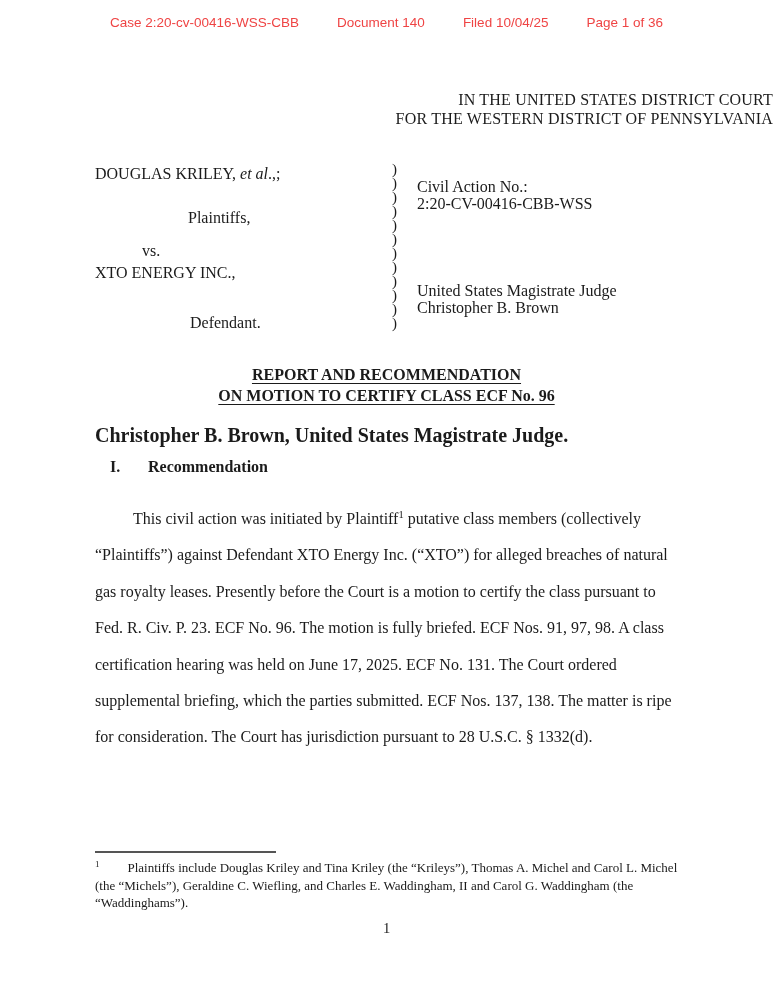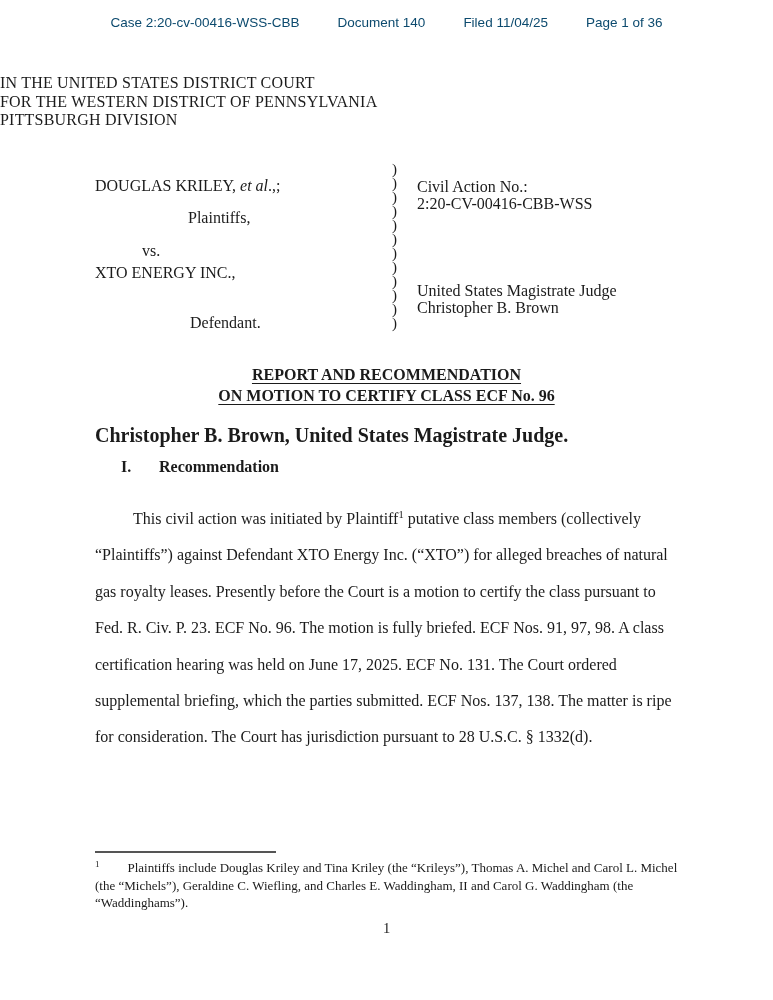--- a/index.html
+++ b/index.html
@@ -21,35 +21,36 @@
     display: flex;
     justify-content: center;
     gap: 19px;
     font-family: "Liberation Sans", sans-serif;
     font-size: 13.5px;
   }
 
   
   .court-heading {
     position: absolute;
-    top: 74px; left: 0; right: 0;
-    text-align: left;
+    top: 91px; left: 0; right: 0;
+    text-align: right;
     font-size: 16px;
     line-height: 18.7px;
     letter-spacing: 0.2px;
+    padding-left: 12px;
   }
 
   
   .caption {
     position: absolute;
     top: 165px; left: 95px;
     width: 590px; height: 172px;
     font-size: 16px;
   }
-  .cap-plaintiff-name  { position: absolute; top: 12px;     left: 0; }
+  .cap-plaintiff-name  { position: absolute; top: 0;     left: 0; }
   .cap-plaintiff-role  { position: absolute; top: 44px;  left: 93px; }
   .cap-versus          { position: absolute; top: 77px;  left: 47px; }
   .cap-defendant-name  { position: absolute; top: 99px; left: 0; }
   .cap-defendant-role  { position: absolute; top: 149px; left: 95px; }
   .cap-parens {
     position: absolute; top: -3px; left: 297px;
     white-space: pre-line;
     font-size: 15px;
     line-height: 14px;
   }
@@ -73,21 +74,20 @@
     top: 424px; left: 95px;
     font-weight: bold;
     font-size: 20px;
   }
 
   .section-heading {
     position: absolute;
     top: 458px; left: 110px;
     font-weight: bold;
     font-size: 16px;
-    margin-left: 11px;
   }
   .sec-num { display: inline-block; width: 38px; }
 
   
   .body-text {
     position: absolute;
     top: 485px; left: 95px;
     width: 589px;
     font-size: 16px;
     line-height: 36.4px;
@@ -116,31 +116,30 @@
     top: 920px; left: 0; right: 0;
     text-align: center;
     font-size: 14.5px;
   }
 </style>
 </head>
 <body>
 
 <div class="page">
 
-  <div class="ecf-header" style="color: #0c4a6e; gap: 38px;">
+  <div class="ecf-header" style="color: #ef4444; gap: 38px;">
     <span>Case 2:20-cv-00416-WSS-CBB</span>
     <span>Document 140</span>
-    <span>Filed 11/04/25</span>
+    <span>Filed 10/04/25</span>
     <span>Page 1 of 36</span>
   </div>
 
   <div class="court-heading">
     <div>IN THE UNITED STATES DISTRICT COURT</div>
     <div>FOR THE WESTERN DISTRICT OF PENNSYLVANIA</div>
-    <div>PITTSBURGH DIVISION</div>
   </div>
 
   <div class="caption">
     <div class="cap-plaintiff-name"><span>DOUGLAS KRILEY, </span><i>et al</i><span>.,;</span></div>
     <div class="cap-plaintiff-role">Plaintiffs,</div>
     <div class="cap-versus">vs.</div>
     <div class="cap-defendant-name">XTO ENERGY INC.,</div>
     <div class="cap-defendant-role">Defendant.</div>
 
     <div class="cap-parens">)

